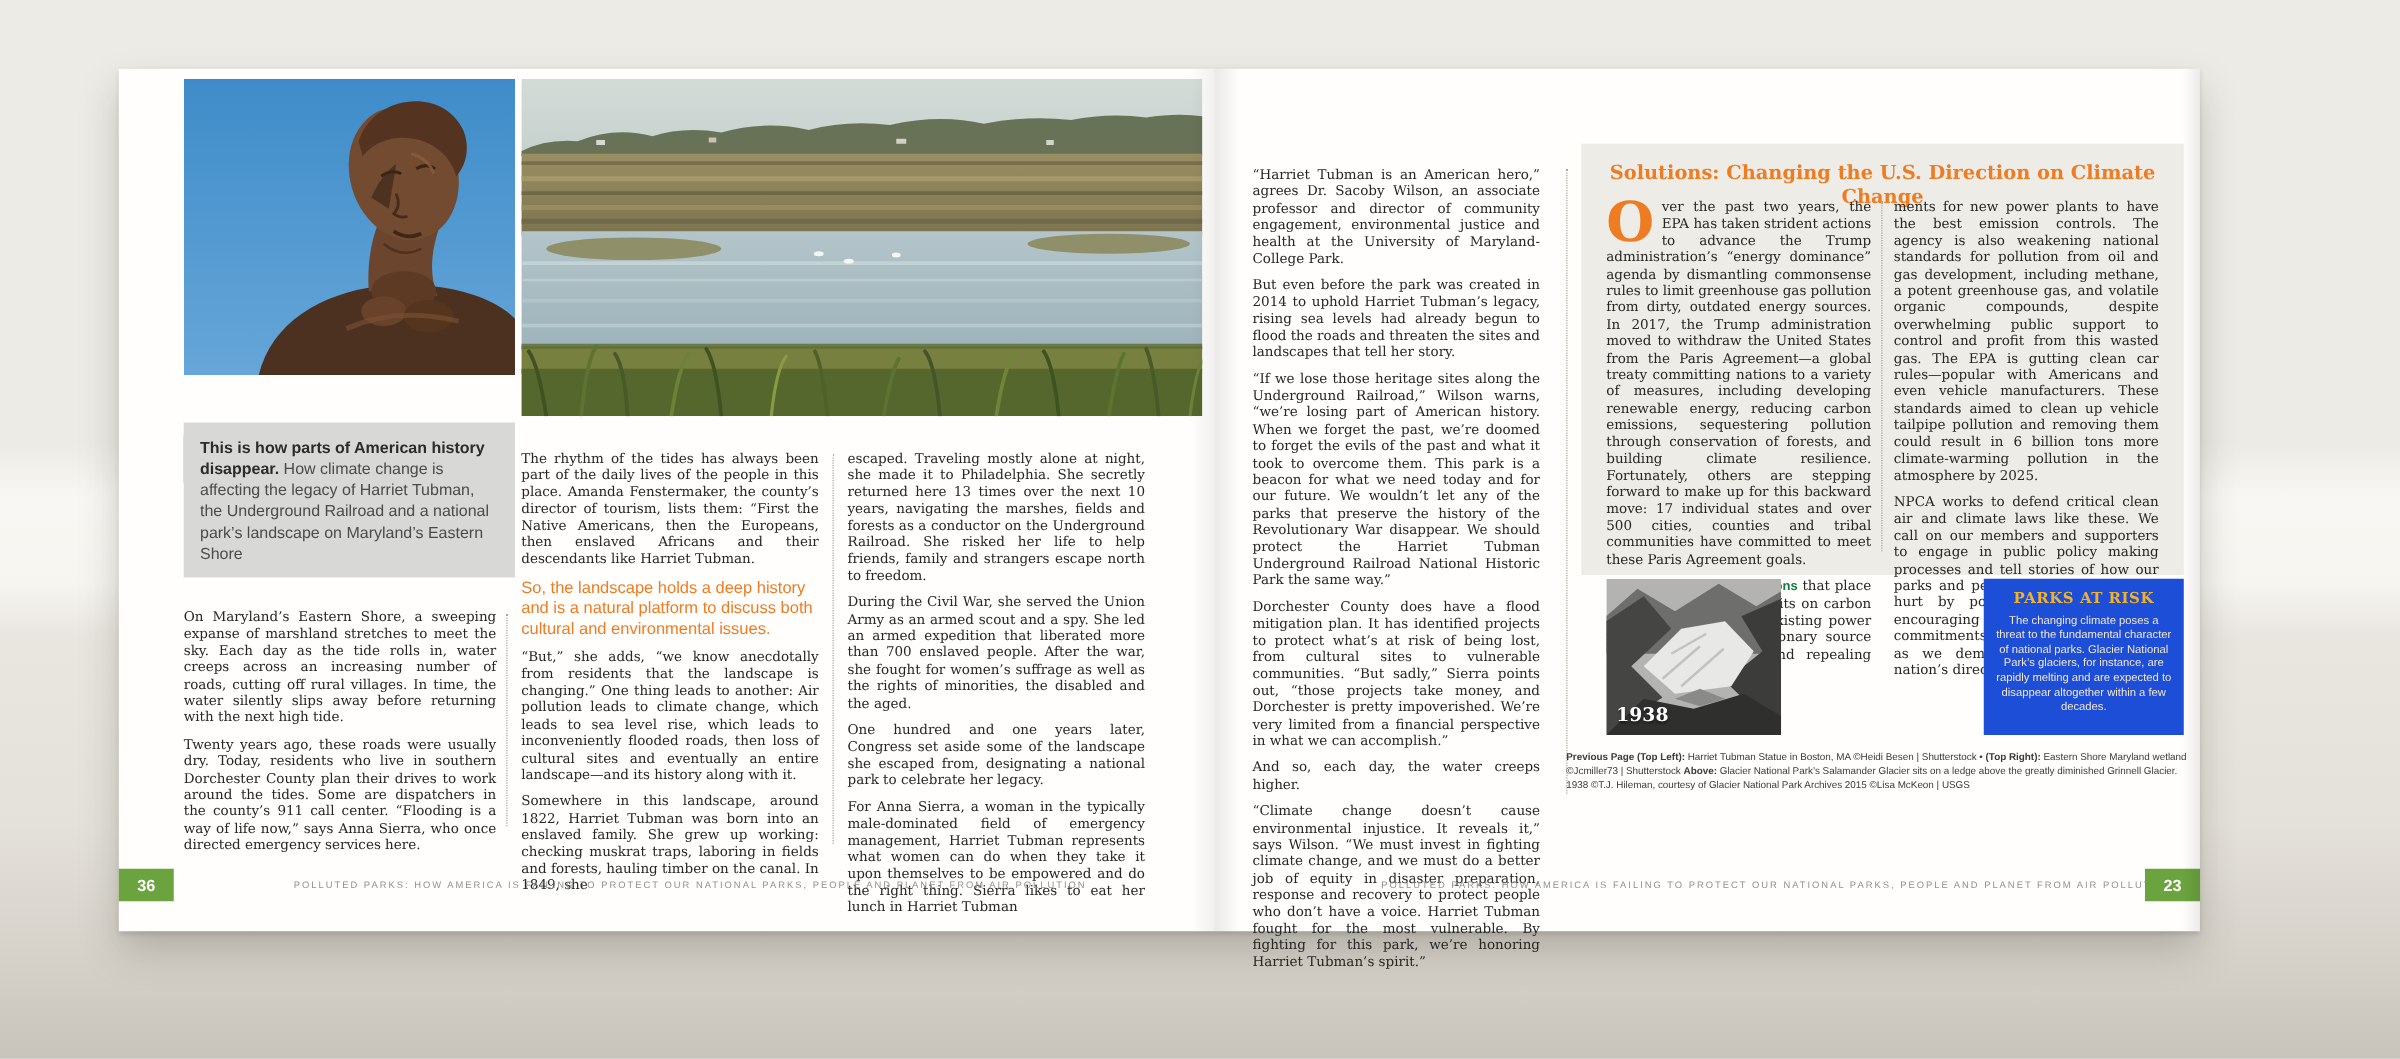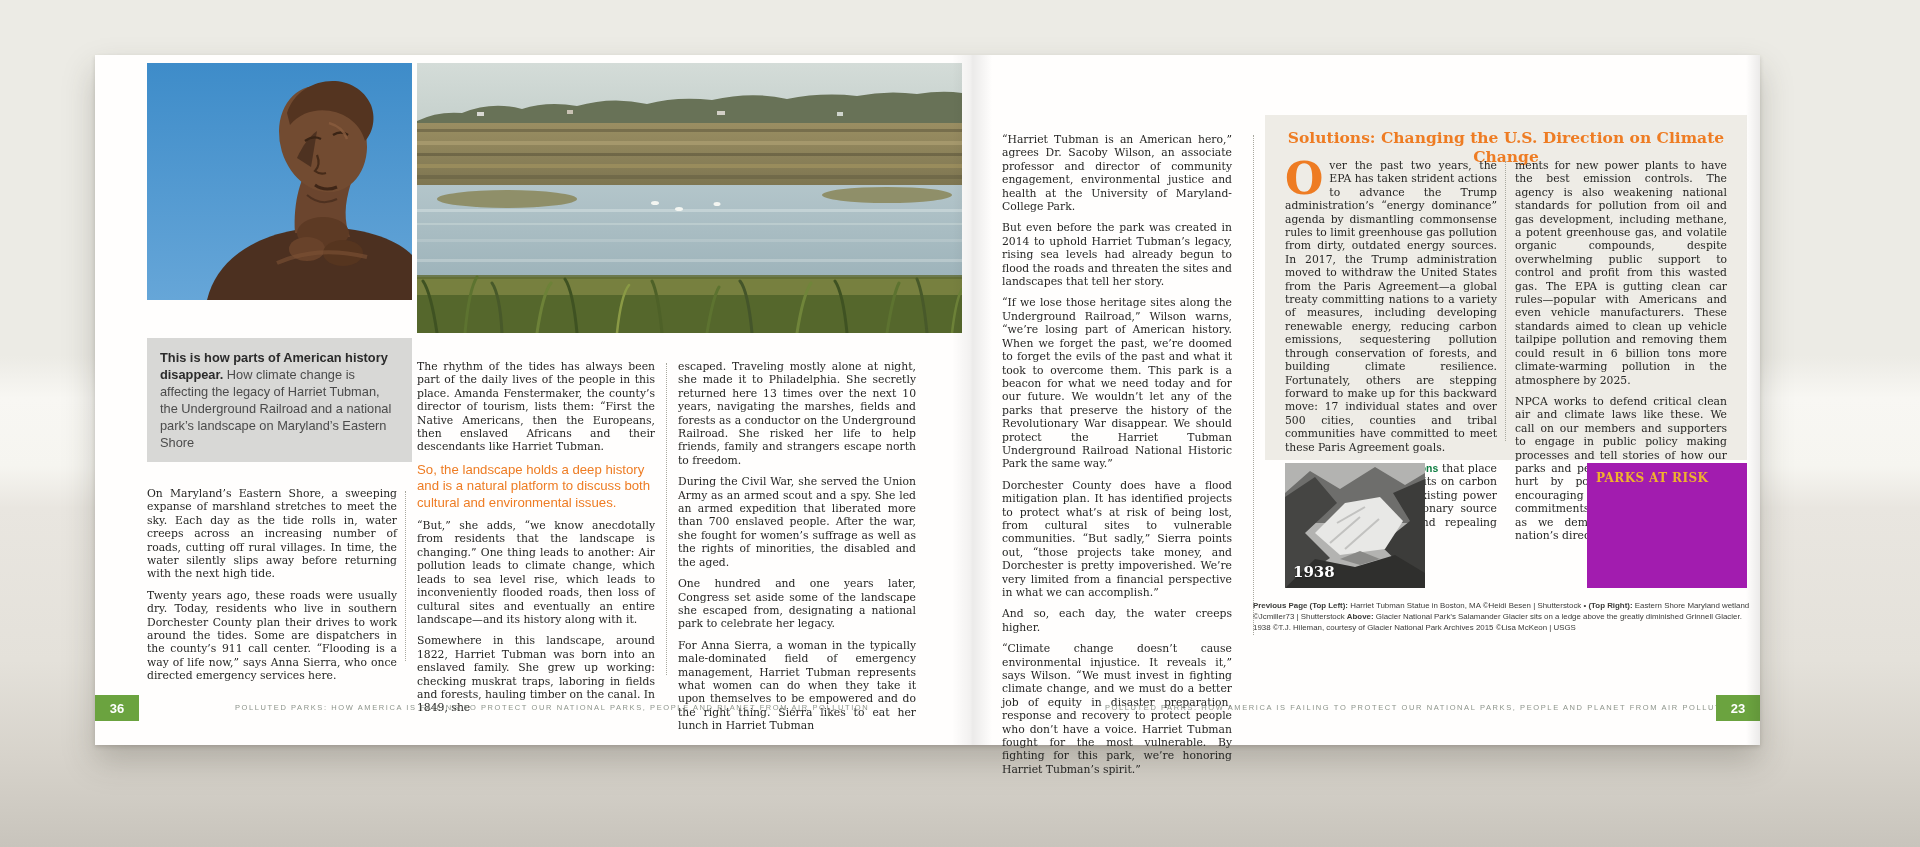--- a/index.html
+++ b/index.html
@@ -63,22 +63,22 @@
     color:#ee7c23;margin:2px 6px 0 0;
   }
   .epa-bold{font-family:"Liberation Sans",sans-serif;font-weight:bold;color:#0e7c41;font-size:10.4px;}
 
   .year-label{
     position:absolute;left:8px;bottom:7px;color:#ffffff;
     font-family:"DejaVu Serif",serif;font-weight:bold;font-size:15px;
     text-shadow:0 1px 2px rgba(0,0,0,.55);
   }
   .parks-box{
-    left:1492px;top:408px;width:160px;height:125px;background:#a21caf;box-sizing:border-box;
-    padding:10px 9px;text-align:left;color:#f2e6d0;
+    left:1492px;top:408px;width:160px;height:125px;background:#1d4ed8;box-sizing:border-box;
+    padding:10px 9px;text-align:center;color:#f2e6d0;
     font-family:"Liberation Sans",sans-serif;font-size:9px;line-height:11.6px;
   }
   .parks-box h4{
     margin:0 0 6px;font-family:"DejaVu Serif",serif;font-weight:bold;font-size:12px;
     color:#f0b22c;letter-spacing:.4px;
   }
   .caption{
     left:1158px;top:545px;width:500px;
     font-family:"Liberation Sans",sans-serif;font-size:7.9px;line-height:11px;color:#3a3a38;
     text-align:left;
@@ -252,20 +252,21 @@
       <path d="M45,80 l30,-26 M60,86 l34,-30 M52,60 l28,-16" stroke="#c2c2c0" stroke-width="2" fill="none"></path>
       <polygon points="0,125 30,96 70,104 110,92 140,110 140,125" fill="#2f2f2d"></polygon>
       <polygon points="55,96 75,88 95,96 75,102" fill="#8a8a88"></polygon>
     </svg>
     <div class="year-label">1938</div>
   </div>
 
 
   <div class="abs parks-box">
     <h4>PARKS AT RISK</h4>
+    <div>The changing climate poses a threat to the fundamental character of national parks. Glacier National Park’s glaciers, for instance, are rapidly melting and are expected to disappear altogether within a few decades.</div>
   </div>
 
   <div class="abs caption">
     <b>Previous Page (Top Left):</b><span> Harriet Tubman Statue in Boston, MA ©Heidi Besen | Shutterstock • </span><b>(Top Right):</b><span> Eastern Shore Maryland wetland ©Jcmiller73 | Shutterstock </span><b>Above:</b><span> Glacier National Park’s Salamander Glacier sits on a ledge above the greatly diminished Grinnell Glacier. 1938 ©T.J. Hileman, courtesy of Glacier National Park Archives 2015 ©Lisa McKeon | USGS</span>
   </div>
 
   <div class="abs pagenum" style="left:0;">36</div>
   <div class="abs footer-line" style="left:140px;width:620px;">POLLUTED PARKS: HOW AMERICA IS FAILING TO PROTECT OUR NATIONAL PARKS, PEOPLE AND PLANET FROM AIR POLLUTION</div>
   <div class="abs footer-line" style="left:1010px;width:600px;">POLLUTED PARKS: HOW AMERICA IS FAILING TO PROTECT OUR NATIONAL PARKS, PEOPLE AND PLANET FROM AIR POLLUTION</div>
   <div class="abs pagenum" style="right:0;margin-left:20px;">23</div>

